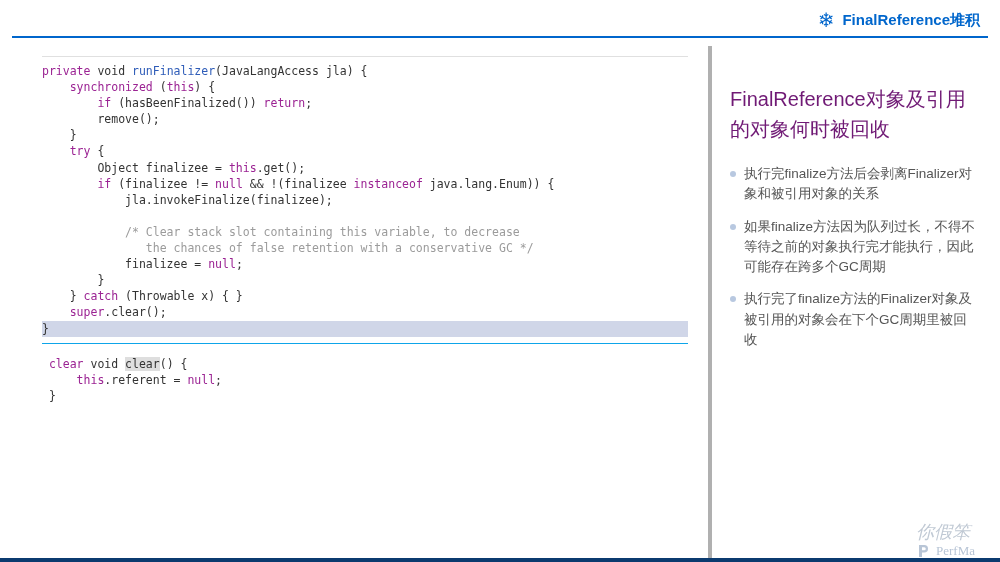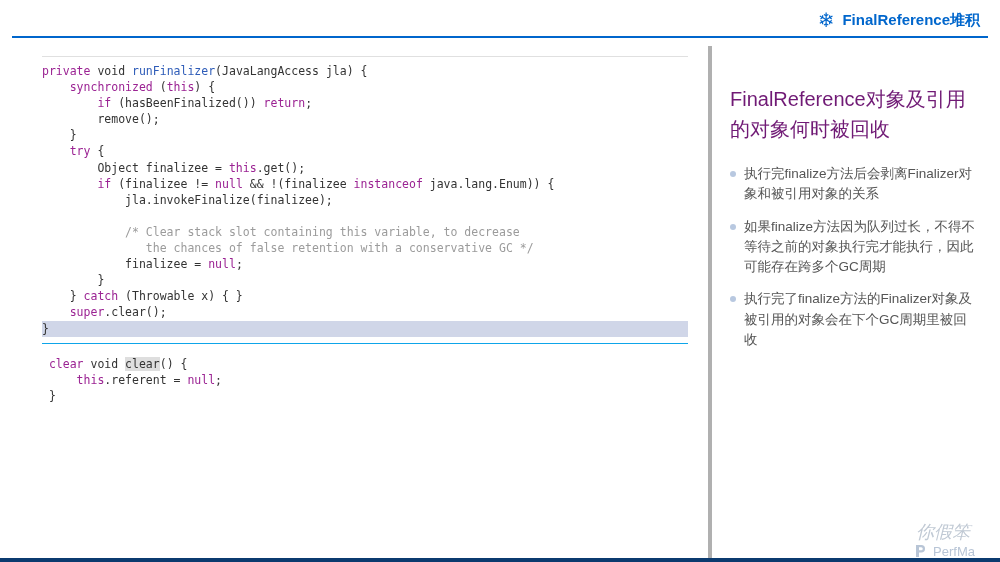--- a/index.html
+++ b/index.html
@@ -18,21 +18,21 @@
 .comment { color: #9b9b9b; }
 .highlight { background: #d0d6e8; display: inline-block; width: 100%; }
 .hl-clear { background: #dedede; }
 .right { width: 280px; border-left: 4px solid #b0b0b0; padding: 20px 10px 10px 18px; }
 .subtitle { font-size: 20px; color: #701a75; line-height: 1.5; margin-bottom: 20px; font-weight: normal; margin-top: 18px; }
 .bullets { list-style: none; }
 .bullets li { position: relative; padding-left: 14px; font-size: 13.5px; color: #555; line-height: 1.5; margin-bottom: 12px; }
 .bullets li::before { content: ""; position: absolute; left: 0; top: 7px; width: 6px; height: 6px; border-radius: 50%; background: #b8c8e0; }
 .footer-line { height: 4px; background: #0b3a6f; }
 .watermark { position: absolute; right: 30px; bottom: 18px; color: #c0c9d4; font-size: 18px; font-weight: normal; font-style: italic; }
-.watermark-sub { position: absolute; right: 25px; bottom: 2px; color: #b8c5d6; font-size: 13px; display: flex; align-items: center; }
+.watermark-sub { position: absolute; right: 25px; bottom: 2px; color: #b8c5d6; font-size: 13px; display: flex; align-items: center; font-family: Liberation Serif, serif; }
 .watermark-sub svg { margin-right: 2px; }
 </style>
 </head>
 <body>
 
 <div class="slide">
   <div class="header">
     <span class="header-icon">❄</span>
     <span class="header-title">FinalReference堆积</span>
   </div>

